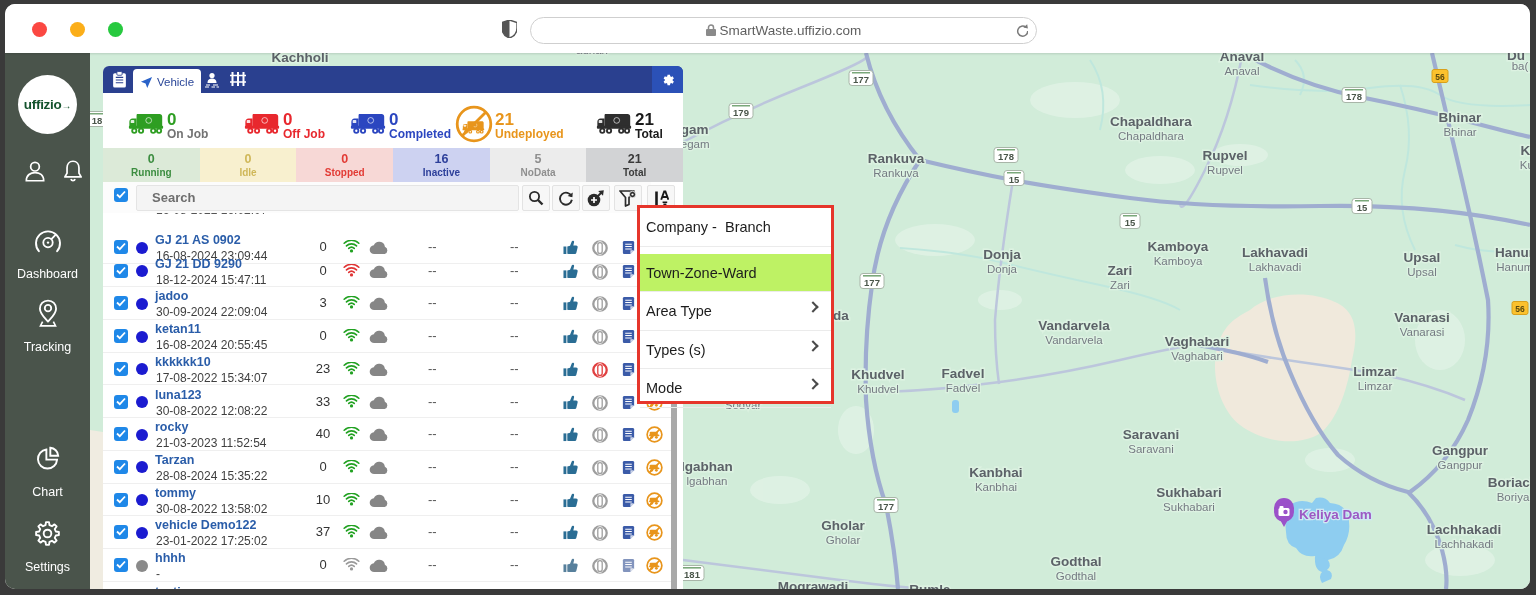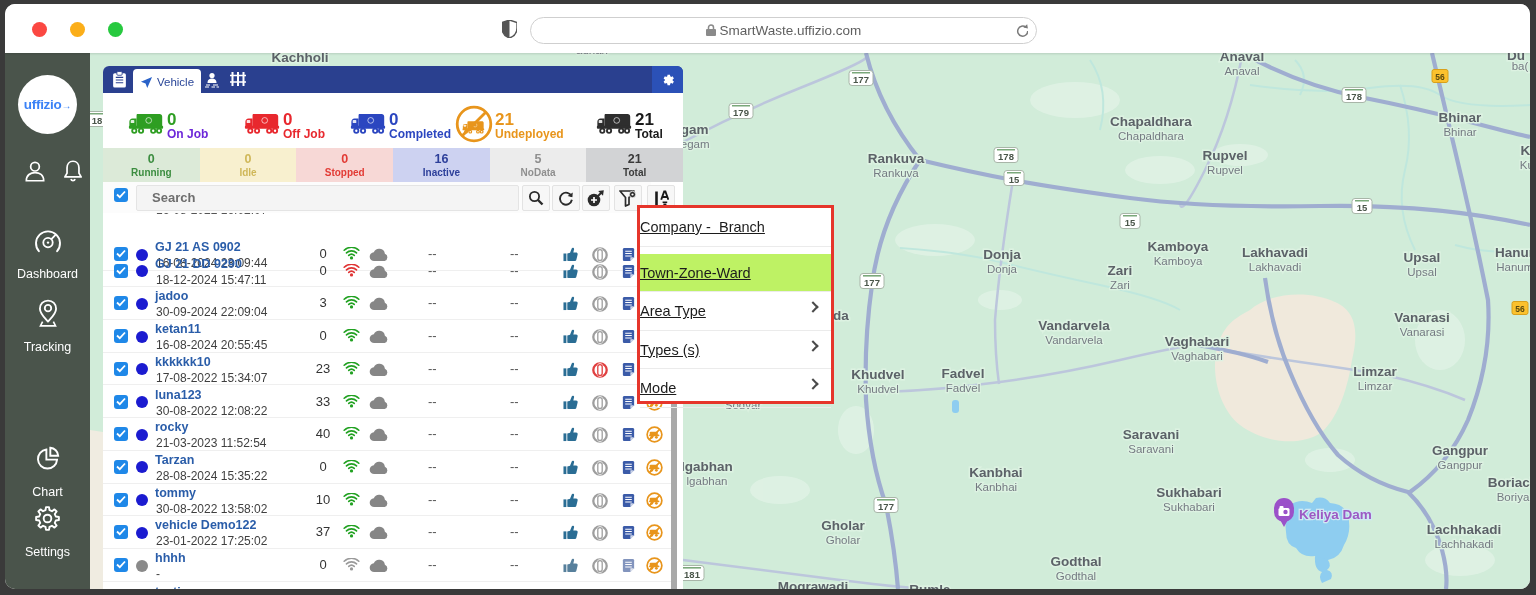--- a/index.html
+++ b/index.html
@@ -5,21 +5,21 @@
 * { margin:0; padding:0; box-sizing:border-box; }
 html,body { width:1536px; height:595px; background:#3a3a3a; font-family:"Liberation Sans",sans-serif; overflow:hidden; }
 #win { position:absolute; left:5px; top:4px; width:1525px; height:585px; background:#fff; border-radius:10px; overflow:hidden; }
 
 #chrome { position:absolute; left:0; top:0; width:100%; height:49px; background:#fff; box-shadow:0 1px 2px rgba(0,0,0,0.12); z-index:5; }
 .tl { position:absolute; top:17.5px; width:15px; height:15px; border-radius:50%; }
 #urlbar { position:absolute; left:525px; top:13px; width:507px; height:27px; border:1.5px solid #cfcfcf; border-radius:14px; background:#fff; }
 #urltxt { position:absolute; left:0; right:0; top:5px; text-align:center; font-size:13.5px; color:#5f5f5f; }
 
 #sidebar { position:absolute; left:0; top:49px; width:85px; height:536px; background:#4a544b; }
-#logo { position:absolute; left:13px; top:22px; width:59px; height:59px; background:#fff; border-radius:50%; text-align:center; line-height:59px; font-weight:bold; font-size:13.5px; color:#3b82f6; letter-spacing:-0.3px;}
+#logo { position:absolute; left:13px; top:22px; width:59px; height:59px; background:#fff; border-radius:50%; text-align:center; line-height:59px; font-weight:bold; font-size:13.5px; color:#14532d; letter-spacing:-0.3px;}
 .nav { position:absolute; left:0; width:85px; text-align:center; color:#fff; }
 .nav .lbl { font-size:12.5px; margin-top:9px; }
 #nav-reports { background:#6b9c20; padding:14px 0 12px 0; }
 
 #panel { position:absolute; left:98px; top:62px; width:580px; height:523px; background:#fff; border-radius:6px 6px 0 0; }
 #phead { position:absolute; left:0; top:0; width:580px; height:27px; background:#2a408f; border-radius:6px 6px 0 0; }
 #pgear { position:absolute; right:0; top:0; width:31px; height:27px; background:#2b51b7; border-radius:0 6px 0 0; }
 #ptab { position:absolute; left:30px; top:3px; width:68px; height:26px; background:#fff; border-radius:4px 4px 0 0; display:flex; align-items:center; justify-content:center; }
 #ptab span { color:#2a4698; font-size:11.5px; margin-left:4px; }
 
@@ -45,21 +45,21 @@
 .rdot { position:absolute; left:32.5px; top:10.5px; width:12px; height:12px; border-radius:50%; background:#1b1bd0; }
 .rname { position:absolute; left:52px; top:2px; font-size:12.5px; font-weight:bold; color:#2a5da9; }
 .rdate { position:absolute; left:53px; top:18px; font-size:12px; color:#3f3f3f; }
 .rcount { position:absolute; left:210px; top:8px; width:20px; text-align:center; font-size:13px; color:#333; }
 .rdash1 { position:absolute; left:325px; top:8px; font-size:13px; color:#555; }
 .rdash2 { position:absolute; left:407px; top:8px; font-size:13px; color:#555; }
 .ricon { position:absolute; top:7px; }
 #scrollbar { position:absolute; left:568px; top:0; width:6px; height:376px; background:#a9a9a9; }
 
 #menu { position:absolute; left:632px; top:201px; width:197px; height:199px; background:#fff; border:3px solid #e6352b; }
-.mi { position:relative; height:38.6px; line-height:38.6px; padding-left:0; font-size:14.5px; color:#1c1c1c; border-bottom:1px solid #ebebeb;text-decoration:underline; }
+.mi { position:relative; height:38.6px; line-height:38.6px; padding-left:6px; font-size:14.5px; color:#1c1c1c; border-bottom:1px solid #ebebeb; }
 .mi .chev { position:absolute; right:14px; top:11px; width:8px; height:8px; border-top:2px solid #4a4a4a; border-right:2px solid #4a4a4a; transform:rotate(45deg); }
 #mi2 { background:#bef264;margin-top:7px; }
 </style>
 </head>
 <body>
 <svg width="0" height="0" style="position:absolute">
   <defs>
     <symbol id="truck" viewBox="0 0 40 26">
       <path d="M11 2 C10 2 9.5 2.6 9.5 3.5 L9.5 16 L38 16 L38 5 C38 3.2 36.8 2 35 2 Z" fill="currentColor"></path>
       <path d="M1.5 16 L1.5 10.5 C1.5 8.6 3 7 5 7 L9.5 7 L9.5 16 Z" fill="currentColor"></path>
@@ -344,21 +344,21 @@
         </svg>
       <div class="lbl">Tracking</div>
     </div>
     <div class="nav" style="top:392px">
       <svg width="27" height="27" viewBox="0 0 24 24">
           <path d="M11 4 A 8.5 8.5 0 1 0 20.5 13 L11 13 Z" fill="none" stroke="#fff" stroke-width="1.7"></path>
           <path d="M14.5 2.5 A 7.5 7.5 0 0 1 21.5 9.5 L14.5 9.5 Z" fill="none" stroke="#fff" stroke-width="1.7"></path>
         </svg>
       <div class="lbl">Chart</div>
     </div>
-    <div class="nav" style="top:452px">
+    <div class="nav" style="top:467px">
       <svg width="27" height="27" viewBox="0 0 24 24">
           <path d="M19.39 10.23 L22.11 10.67 L22.11 13.33 L19.39 13.77 L18.48 15.97 L20.09 18.21 L18.21 20.09 L15.97 18.48 L13.77 19.39 L13.33 22.11 L10.67 22.11 L10.23 19.39 L8.03 18.48 L5.79 20.09 L3.91 18.21 L5.52 15.97 L4.61 13.77 L1.89 13.33 L1.89 10.67 L4.61 10.23 L5.52 8.03 L3.91 5.79 L5.79 3.91 L8.03 5.52 L10.23 4.61 L10.67 1.89 L13.33 1.89 L13.77 4.61 L15.97 5.52 L18.21 3.91 L20.09 5.79 L18.48 8.03 Z" fill="none" stroke="#fff" stroke-width="1.7" stroke-linejoin="round"></path>
           <circle cx="12" cy="12" r="3.4" fill="none" stroke="#fff" stroke-width="1.7"></circle>
         </svg>
       <div class="lbl">Settings</div>
     </div>
   </div>
   <div id="panel">
     <div id="phead">
       <svg style="position:absolute;left:9px;top:5px" width="15" height="17" viewBox="0 0 14 16">
@@ -387,21 +387,21 @@
           </svg>
       </div>
     </div>
     <div id="stats">
       <div class="stat" style="left:25px">
           <svg width="36" height="24" style="color:#2e9e22">
             <use href="#truck"></use>
           </svg>
           <div style="margin-left:3px">
             <div class="num" style="color:#2e9e22">0</div>
-            <div class="slbl" style="color:#6d28d9">On Job</div>
+            <div class="slbl" style="color:#737373">On Job</div>
           </div>
         </div>
       <div class="stat" style="left:141px">
           <svg width="36" height="24" style="color:#e8282e">
             <use href="#truck"></use>
           </svg>
           <div style="margin-left:3px">
             <div class="num" style="color:#e8282e">0</div>
             <div class="slbl" style="color:#e8282e">Off Job</div>
           </div>
@@ -499,21 +499,21 @@
       <div class="sbtn" style="left:544px">
           <svg width="16" height="17" viewBox="0 0 16 17">
             <path d="M3.5 1.5 V15.5" stroke="#1a1a1a" stroke-width="2.6"></path>
             <path d="M8.2 9.8 L11.2 1.5 L12.4 1.5 L15.4 9.8 M9.3 7 H14.3" fill="none" stroke="#1a1a1a" stroke-width="1.9"></path>
             <path d="M9.6 12.2 H14.2 M10.4 14.2 H13.4 M11.2 16.2 H12.6" stroke="#1a1a1a" stroke-width="1.6"></path>
           </svg>
         </div>
     </div>
     <div id="list">
       <div class="rdate" style="position:absolute;left:53px;top:-10px;color:#555">16-08-2022 16:02:07</div>
-      <div class="row" style="top:25px">
+      <div class="row" style="top:18px">
         <div class="rcheck"><svg width="10" height="9" viewBox="0 0 10 9">
               <path d="M1 4.5 L3.8 7.2 L9 1.5" fill="none" stroke="#fff" stroke-width="1.8"></path>
             </svg></div>
           <div class="rdot" style="background:#1b1bd0"></div>
         <div class="rname">GJ 21 AS 0902</div>
           <div class="rdate">16-08-2024 23:09:44</div>
           <div class="rcount">0</div>
         <svg class="ricon" style="left:240px;color:#21a121;top:9px" width="17" height="13">
             <use href="#wifi"></use>
           </svg>

